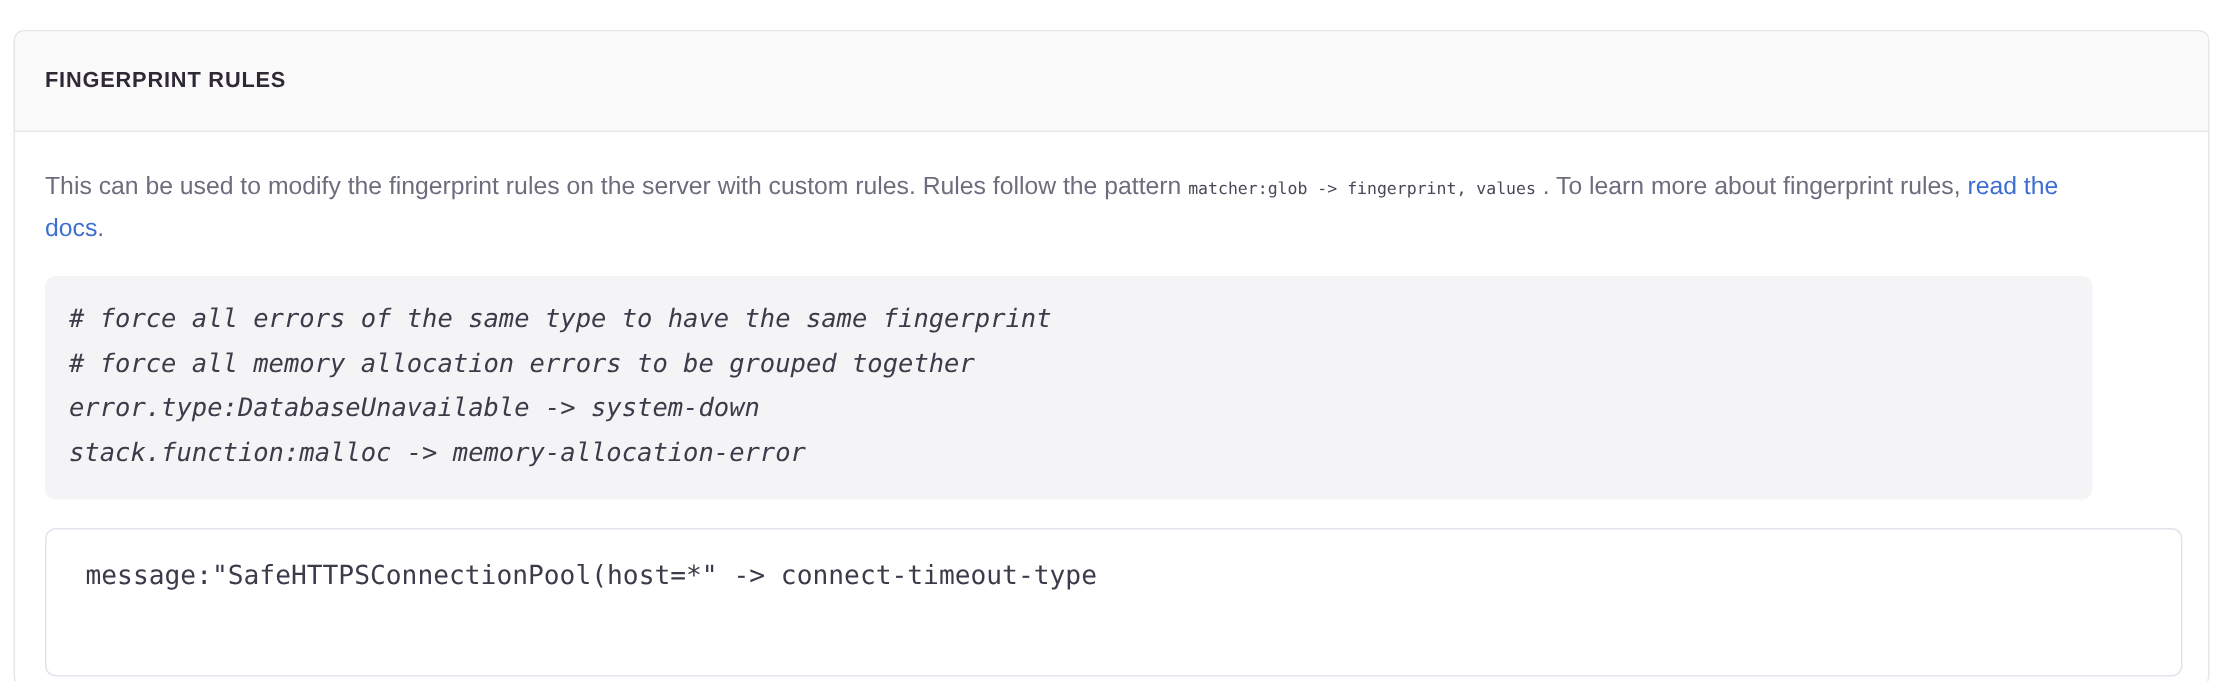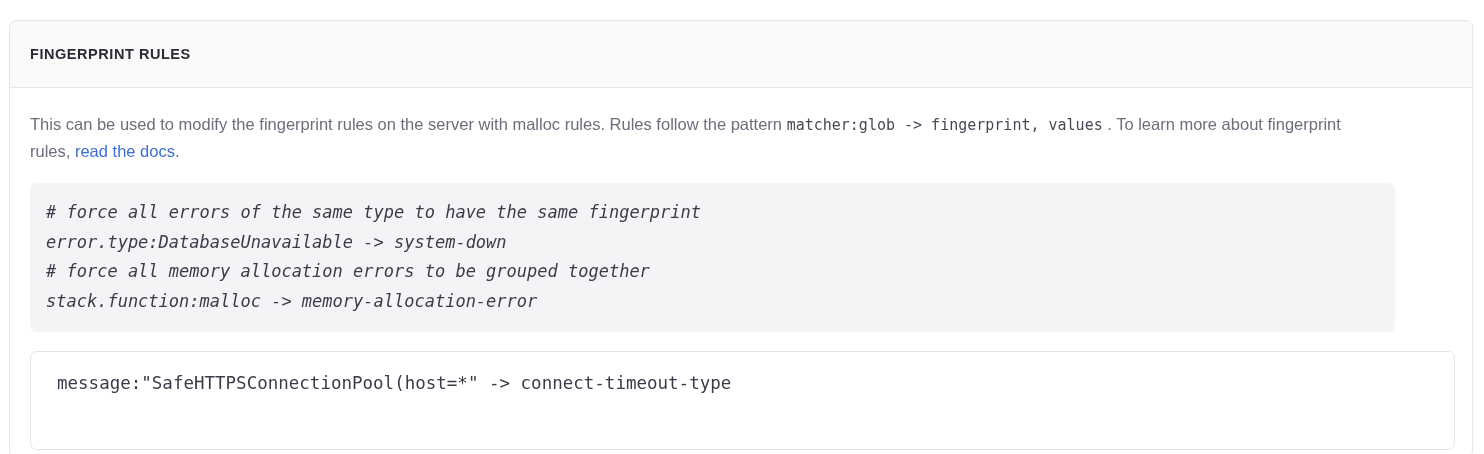--- a/index.html
+++ b/index.html
@@ -51,21 +51,21 @@
   .description {
     font-size: 16.5px;
     line-height: 26px;
     color: #6f6c7d;
     max-width: 1355px;
     margin: 0;
   }
 
   .inline-code {
     font-family: "DejaVu Sans Mono", "Liberation Mono", monospace;
-    font-size: 15px;
+    font-size: 11px;
     color: #4b4757;
     letter-spacing: 0;
     white-space: pre;
   }
 
   .doc-link {
     color: #3c6fd1;
     text-decoration: none;
   }
 
@@ -110,25 +110,25 @@
 <body>
 
 <div class="panel">
 
   <div class="panel-header">
     <span class="panel-title">FINGERPRINT RULES</span>
   </div>
 
   <div class="panel-body">
 
-    <p class="description"><span>This can be used to modify the fingerprint rules on the server with malloc rules. Rules follow the pattern </span><span class="inline-code">matcher:glob -&gt; fingerprint, values</span><span> . To learn more about fingerprint rules, </span><a class="doc-link" href="#">read the docs</a><span>.</span></p>
+    <p class="description"><span>This can be used to modify the fingerprint rules on the server with custom rules. Rules follow the pattern </span><span class="inline-code">matcher:glob -&gt; fingerprint, values</span><span> . To learn more about fingerprint rules, </span><a class="doc-link" href="#">read the docs</a><span>.</span></p>
 
     <div class="code-block">
       <div class="code-line"># force all errors of the same type to have the same fingerprint</div>
+      <div class="code-line"># force all memory allocation errors to be grouped together</div>
       <div class="code-line">error.type:DatabaseUnavailable -&gt; system-down</div>
-      <div class="code-line"># force all memory allocation errors to be grouped together</div>
       <div class="code-line">stack.function:malloc -&gt; memory-allocation-error</div>
     </div>
 
     <textarea class="rules-input" spellcheck="false" placeholder="" style="">message:"SafeHTTPSConnectionPool(host=*" -&gt; connect-timeout-type</textarea>
 
   </div>
 </div>
 
 </body></html>

